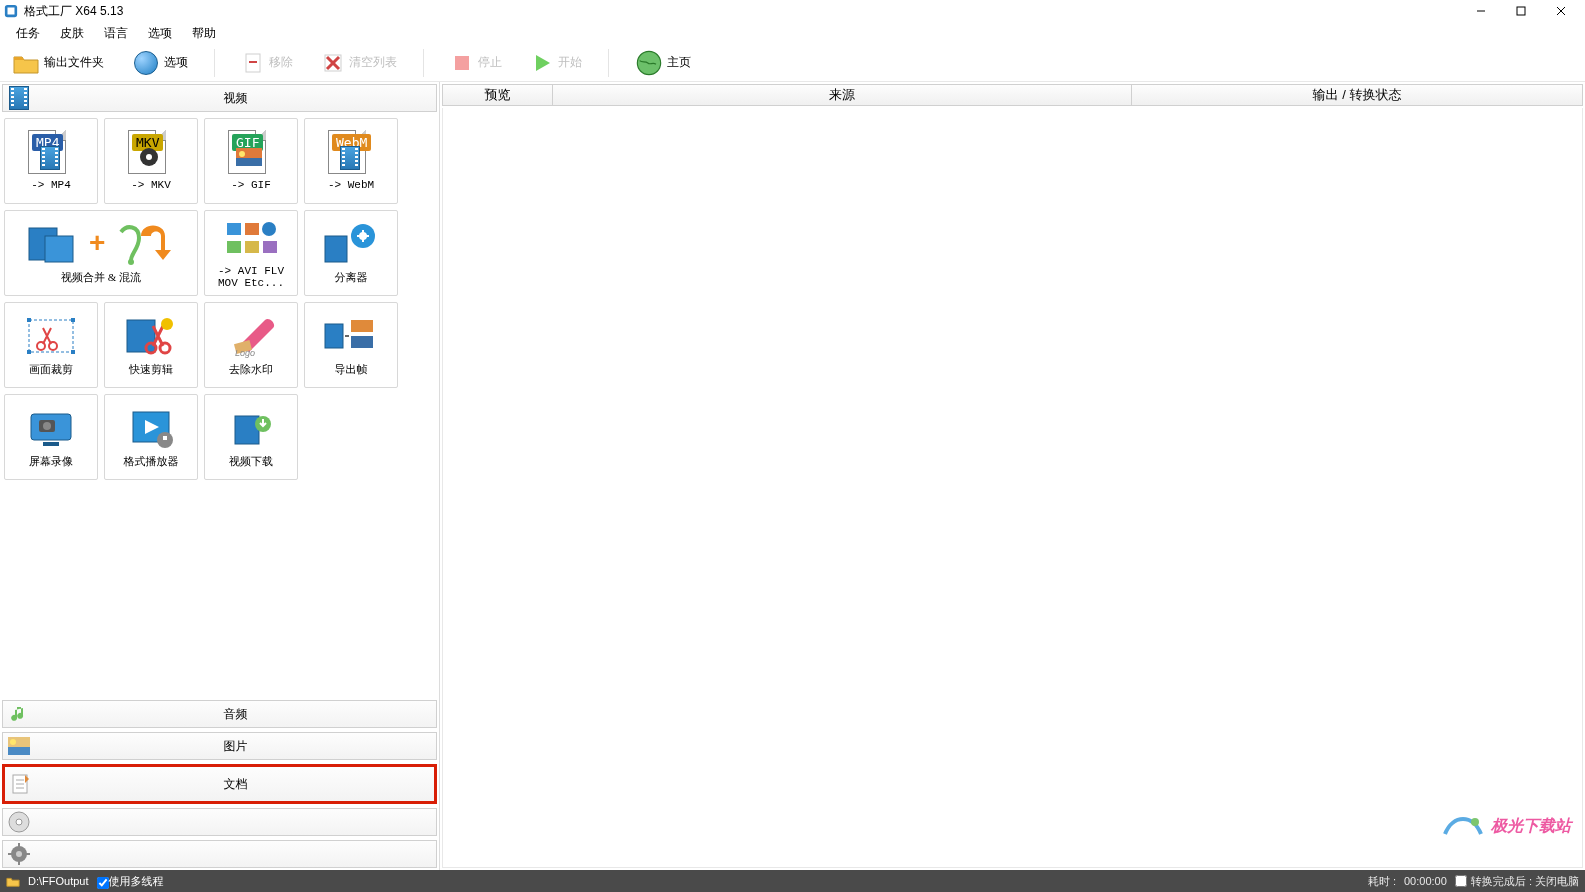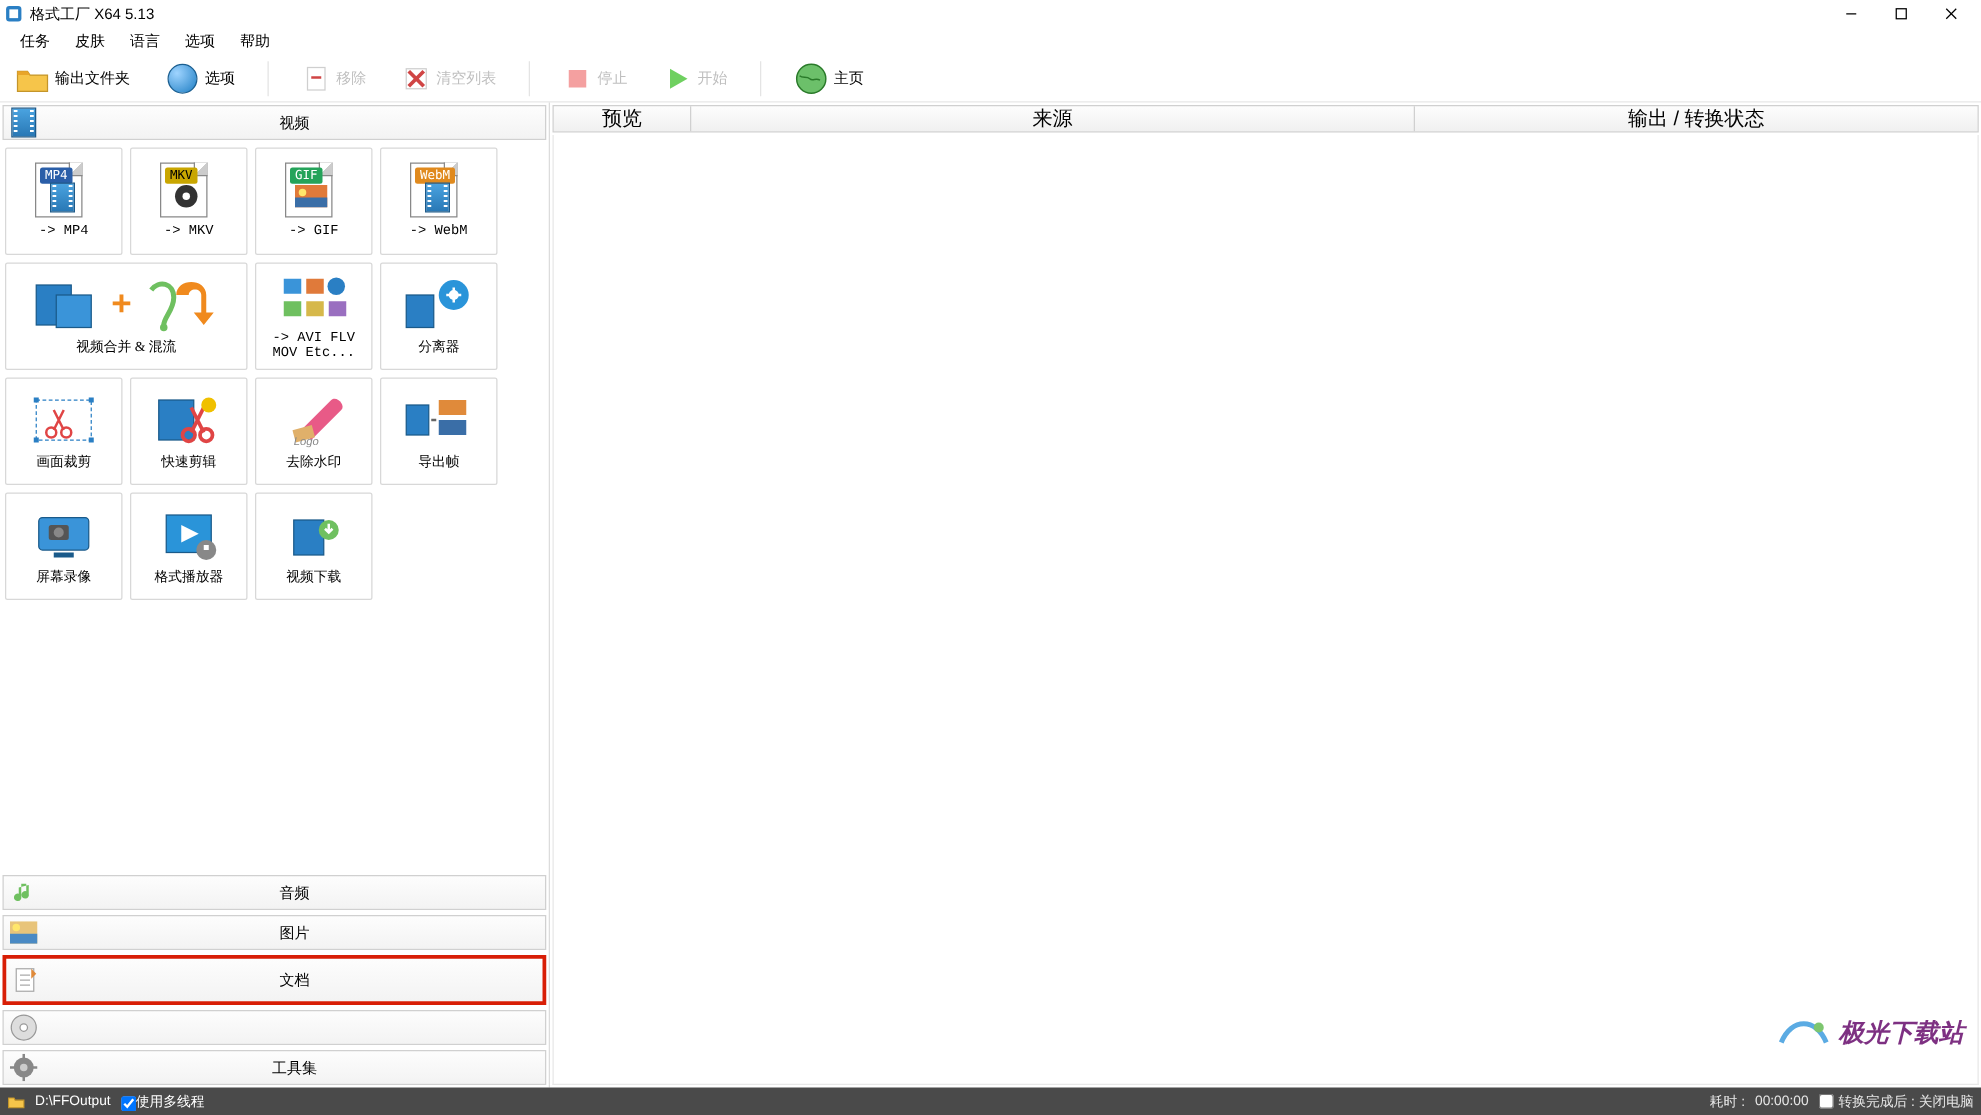--- a/index.html
+++ b/index.html
@@ -42,47 +42,47 @@
 .tiles { flex: 1; overflow: auto; padding: 4px; }
 .tile-row { display: flex; gap: 6px; margin-bottom: 6px; }
 .tile { width: 94px; height: 86px; border: 1px solid #d8d8d8; border-radius: 2px; display: flex; flex-direction: column; align-items: center; justify-content: center; gap: 4px; background: #fff; cursor: default; }
 .tile.wide { width: 194px; }
 .tile .t-iconbox { width: 60px; height: 44px; display: flex; align-items: center; justify-content: center; }
 .tile.wide .t-iconbox { width: 160px; }
 .tile .t-label { font-size: 11px; font-family: Consolas, "Courier New", monospace; text-align: center; white-space: pre-line; }
 
 
 .table-head { height: 22px; display: flex; border: 1px solid #d0d0d0; margin: 2px; background: linear-gradient(#fdfdfd,#f0f0f0); }
-.th-cell { border-right: 1px solid #d0d0d0; display: flex; align-items: center; justify-content: center; font-size: 16px; }
+.th-cell { border-right: 1px solid #d0d0d0; display: flex; align-items: center; justify-content: center; font-size: 13px; }
 .th-preview { width: 110px; }
 .th-source { flex: 1; }
 .th-output { width: 450px; border-right: none; }
 .table-body { flex: 1; background: #fff; margin: 0 2px 2px 2px; border: 1px solid #e8e8e8; border-top: none; }
 
 
 .statusbar { height: 22px; background: #4a4a4a; color: #fff; display: flex; align-items: center; padding: 0 6px; font-size: 11px; gap: 8px; }
 .statusbar .sicon { width: 14px; height: 14px; }
 .statusbar .sspacer { flex: 1; }
 .statusbar input[type=checkbox] { width: 12px; height: 12px; }
 .statusbar .sright { color: #e8e8e8; }
 
 
-.watermark { position: absolute; right: 14px; bottom: 30px; font-size: 20px; color: #701a75; font-style: italic; font-weight: bold; pointer-events: none; opacity: .9; display: flex; align-items: center; gap: 6px; }
+.watermark { position: absolute; right: 14px; bottom: 30px; font-size: 16px; color: #ec4899; font-style: italic; font-weight: bold; pointer-events: none; opacity: .9; display: flex; align-items: center; gap: 6px; }
 .watermark svg { width: 44px; height: 28px; }
 
 
 .film { width: 20px; height: 24px; background: linear-gradient(#4aa3e0,#2978b5); border: 1px solid #1d5a8a; position: relative; }
 .film::before, .film::after { content: ""; position: absolute; top: 1px; bottom: 1px; width: 3px; background-image: repeating-linear-gradient(#fff 0 2px, transparent 2px 4px); }
 .film::before { left: 1px; }
 .film::after { right: 1px; }
 
 .page-dogear { width: 38px; height: 44px; background: #fff; border: 1px solid #888; position: relative; }
 .page-dogear::after { content: ""; position: absolute; right: -1px; top: -1px; width: 10px; height: 10px; border-left: 1px solid #888; border-bottom: 1px solid #888; background: linear-gradient(135deg,#fff 49%,#ccc 50%); }
 
-.badge { position: absolute; top: 4px; left: 4px; font-size: 10px; font-family: Consolas, monospace; padding: 1px 4px; color: #fff; border-radius: 2px; }
+.badge { position: absolute; top: 4px; left: 4px; font-size: 13px; font-family: Consolas, monospace; padding: 1px 4px; color: #fff; border-radius: 2px; }
 .badge.mp4 { background: #2a5ea8; }
 .badge.mkv { background: #c9a600; color: #000; }
 .badge.gif { background: #25a35a; }
 .badge.webm { background: #e08a1e; }
 
 .iconwrap { position: relative; width: 46px; height: 46px; }
 
 
 .circle-icon { width: 24px; height: 24px; border-radius: 50%; background: radial-gradient(circle at 30% 30%, #9fd4ff, #1e7ec4); border: 1px solid #1a5e90; }
 
@@ -423,21 +423,20 @@
       <span class="cicon">
           <svg width="22" height="22">
             <circle cx="11" cy="11" r="8" fill="#888"></circle>
             <circle cx="11" cy="11" r="3" fill="#ccc"></circle>
             <rect x="10" y="0" width="2" height="4" fill="#888"></rect>
             <rect x="10" y="18" width="2" height="4" fill="#888"></rect>
             <rect x="0" y="10" width="4" height="2" fill="#888"></rect>
             <rect x="18" y="10" width="4" height="2" fill="#888"></rect>
           </svg>
         </span>
-      <span class="ctext">工具集</span>
     </div>
   </div>
 
   <div class="right-pane" style="position:relative;">
     <div class="table-head">
       <div class="th-cell th-preview">预览</div>
       <div class="th-cell th-source">来源</div>
       <div class="th-cell th-output">输出 / 转换状态</div>
     </div>
     <div class="table-body"></div>

